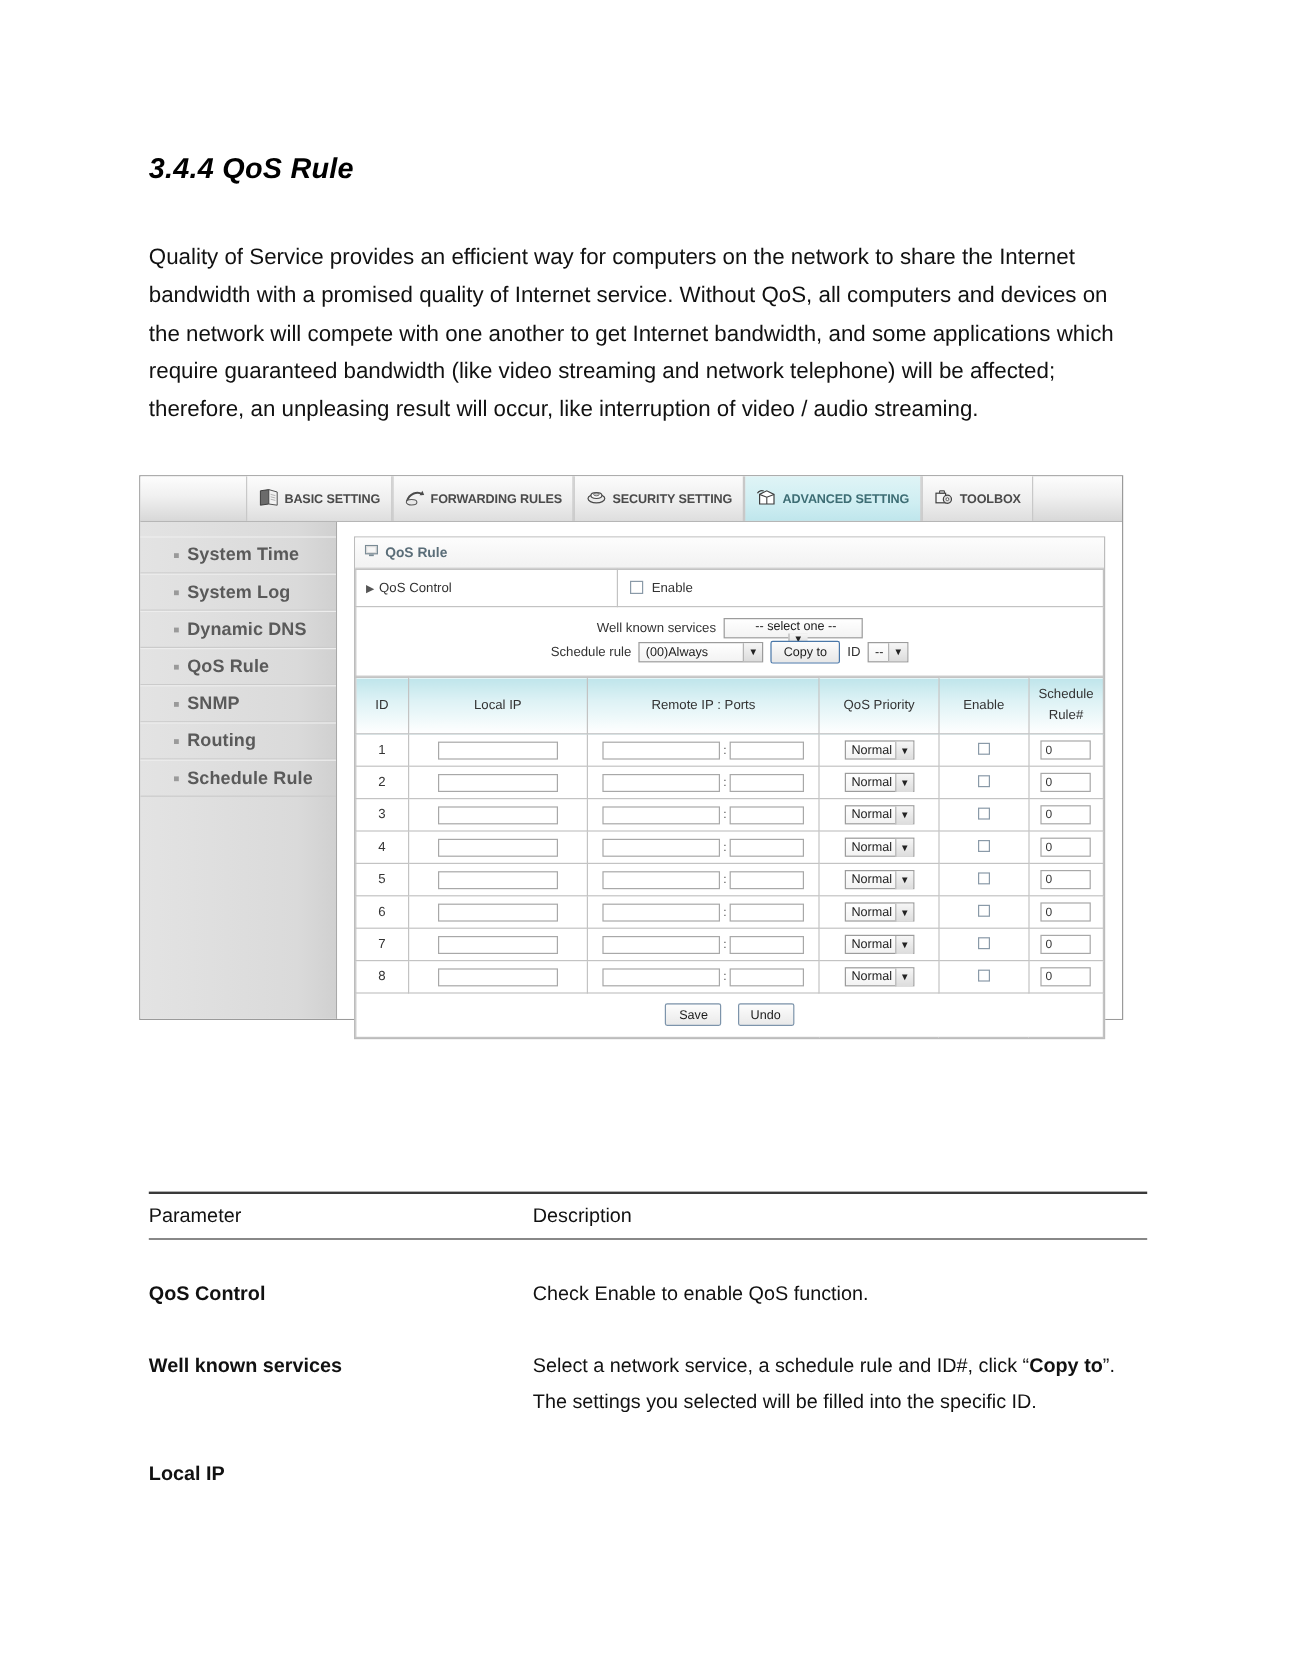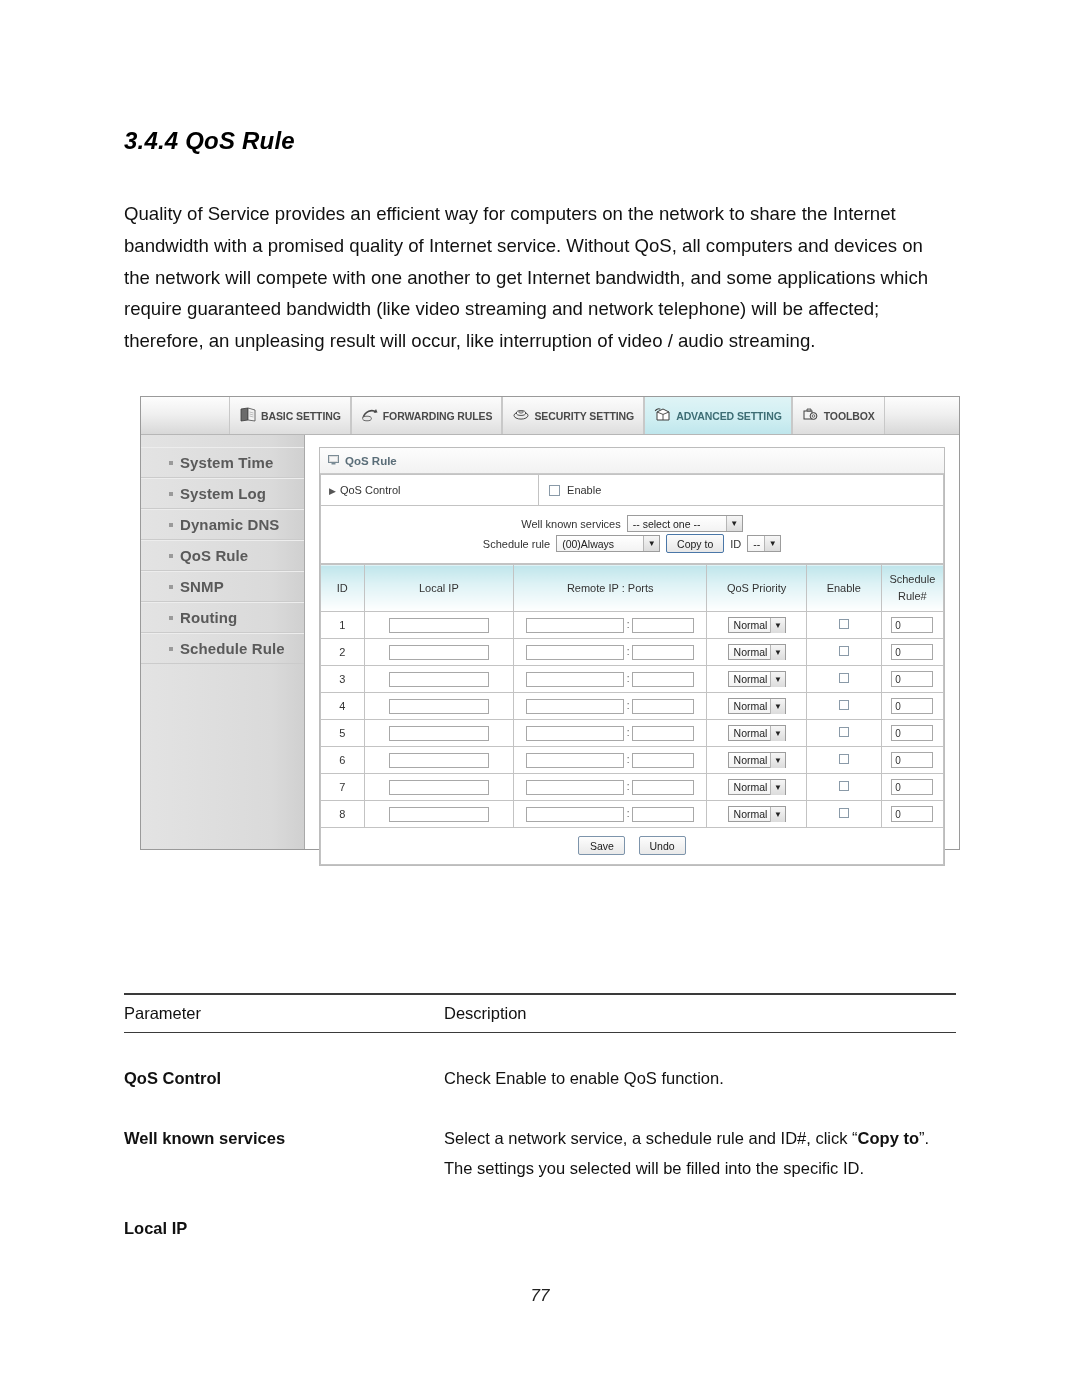--- a/index.html
+++ b/index.html
@@ -43,21 +43,21 @@
     width: 824px;
     font-size: 18.6px;
     line-height: 31.8px;
     color: #111;
     text-align: left;
   }
 
   
   .router-ui {
     position: absolute;
-    left: 140px;
+    left: 116px;
     top: 396px;
     width: 820px;
     height: 454px;
     border: 1px solid #9a9a9a;
     background: #ffffff;
     box-sizing: border-box;
     font-size: 11px;
   }
 
   
@@ -216,21 +216,21 @@
     height: 15px;
     margin-left: 3px;
     background: linear-gradient(to bottom, #f6f6f6, #dcdcdc);
     border-left: 1px solid #b5b5b5;
     display: inline-flex;
     align-items: center;
     justify-content: center;
     font-size: 8px;
     color: #222;
   }
-  .sel-wks { width: 116px; }
+  .sel-wks { width: 116px; flex-direction: column; }
   .sel-sched { width: 104px; }
   .sel-id { width: 34px; }
   .btn {
     display: inline-flex;
     align-items: center;
     justify-content: center;
     height: 19px;
     min-width: 58px;
     padding: 0 9px;
     border: 1px solid #4a77a8;
@@ -674,15 +674,14 @@
     <div class="param-row">
       <div class="c1">Well known services</div>
       <div class="c2"><span>Select a network service, a schedule rule and ID#, click “</span><b>Copy to</b><span>”. The settings you selected will be filled into the specific ID.</span></div>
     </div>
 
     <div class="param-row">
       <div class="c1">Local IP</div>
     </div>
   </div>
 
-  <div class="page-number">77</div>
 
 </div>
 
 </body></html>

